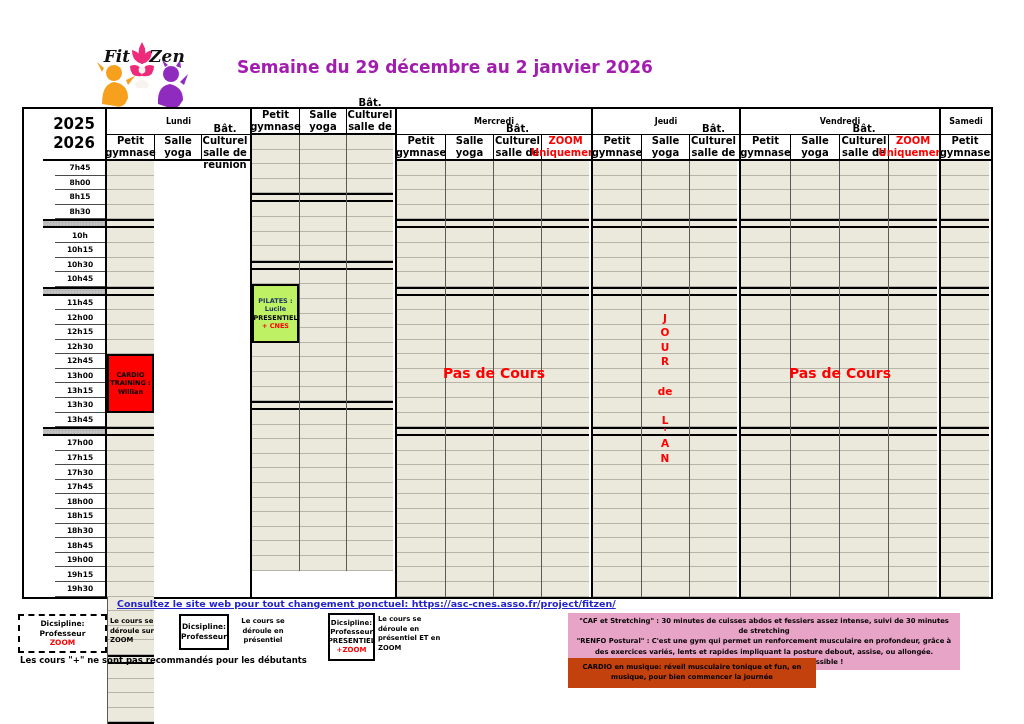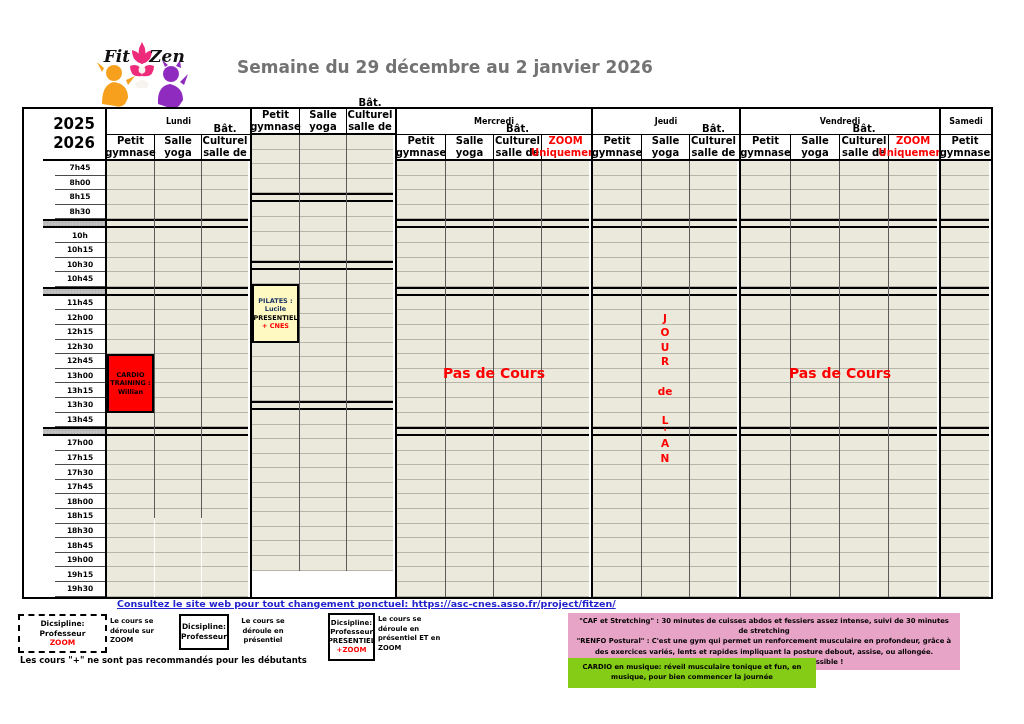--- a/index.html
+++ b/index.html
@@ -1,21 +1,21 @@
 <!DOCTYPE html>
 <html><head>
 <meta charset="utf-8">
 <style>
   html,body{margin:0;padding:0;background:#fff;}
   .page{position:relative;width:1024px;height:724px;background:#ffffff;
         font-family:"DejaVu Sans","Liberation Sans",sans-serif;overflow:hidden;}
 
   
   .title{position:absolute;left:145px;top:57px;width:600px;text-align:center;
-         color:#737373;font-size:17px;font-weight:bold;}
+         color:#a21caf;font-size:17px;font-weight:bold;}
   .logo-asc{position:absolute;left:31px;top:43px;}
   .logo-fitzen{position:absolute;left:92px;top:40px;}
 
   
   #schedule{position:absolute;left:22px;top:107px;display:flex;border:2px solid #000;background:#fff;padding-left:19px;}
   .timecol{width:62px;background:#fff;}
   .years{height:52px;box-sizing:border-box;border-bottom:2px solid #000;display:flex;
          flex-direction:column;justify-content:center;align-items:center;
          font-weight:bold;font-size:15px;line-height:1.25;}
   .tcell{height:14.6px;box-sizing:border-box;border-bottom:1px solid #4a4a4a;background:#fff;
@@ -57,21 +57,21 @@
   .legend3{left:328px;top:613px;width:47px;height:48px;border:2px solid #000;font-size:7px;}
   .ldesc{position:absolute;font-size:6.8px;font-weight:bold;line-height:1.4;}
   .l1desc{left:110px;top:617px;width:56px;}
   .l2desc{left:232px;top:617px;width:62px;text-align:center;}
   .l3desc{left:378px;top:615px;width:70px;}
   .note{position:absolute;left:20px;top:655px;font-size:8.5px;font-weight:bold;}
   .pinkbox{position:absolute;left:568px;top:613px;width:392px;min-height:41px;background:#E7A4C7;
          font-size:6.8px;font-weight:bold;text-align:center;line-height:1.5;
          padding:3px 6px;box-sizing:border-box;}
   .pinkbox p{margin:0;}
-  .orangebox{position:absolute;left:568px;top:658px;width:248px;min-height:30px;background:#84cc16;
+  .orangebox{position:absolute;left:568px;top:658px;width:248px;min-height:30px;background:#c2410c;
          font-size:6.8px;font-weight:bold;text-align:center;padding:4px 8px;
          box-sizing:border-box;line-height:1.5;}
 </style>
 </head>
 <body>
 
 <div class="page">
 
   <div class="logo-fitzen">
     <svg width="100" height="68" viewBox="0 0 100 68">
@@ -145,21 +145,21 @@
         <div class="tcell">19h15</div>
         <div class="tcell">19h30</div>
       </div>
       <div class="dayblock" style="width: 143px;">
         <div class="dayname">Lundi</div>
         <div class="roomsrow">
           <div class="roomh first" style="width: 47px;">Petit gymnase</div>
           <div class="roomh" style="width: 47px;">Salle yoga</div>
           <div class="roomh" style="width: 47px;">Bât. Culturel salle de réunion</div>
         </div>
-        <div class="dbody" style="height: 357px;">
+        <div class="dbody" style="height: 357px; flex-direction: column;">
           <div class="roomcol first" style="width: 47px;">
             <div class="cell"></div>
             <div class="cell"></div>
             <div class="cell"></div>
             <div class="cell"></div>
             <div class="cspacer"></div>
             <div class="cell"></div>
             <div class="cell"></div>
             <div class="cell"></div>
             <div class="cell"></div>
@@ -358,21 +358,21 @@
             <div class="cell"></div>
             <div class="cell"></div>
             <div class="cell"></div>
             <div class="cell"></div>
             <div class="cell"></div>
             <div class="cell"></div>
             <div class="cell"></div>
             <div class="cell"></div>
             <div class="cell"></div>
           </div>
-          <div class="event" style="left: 0px; width: 47px; top: 149.4px; height: 58.4px; background: #fef9c3;">
+          <div class="event" style="left: 0px; width: 47px; top: 149.4px; height: 58.4px; background: #bef264;">
             <div class="t-navy">PILATES :</div>
             <div class="t-navy">Lucile</div>
             <div class="t-navy"> </div>
             <div class="t-black">PRESENTIEL</div>
             <div class="t-red">+ CNES</div>
           </div>
         </div>
       </div>
       <div class="dayblock" style="width: 194px;">
         <div class="dayname">Mercredi</div>

